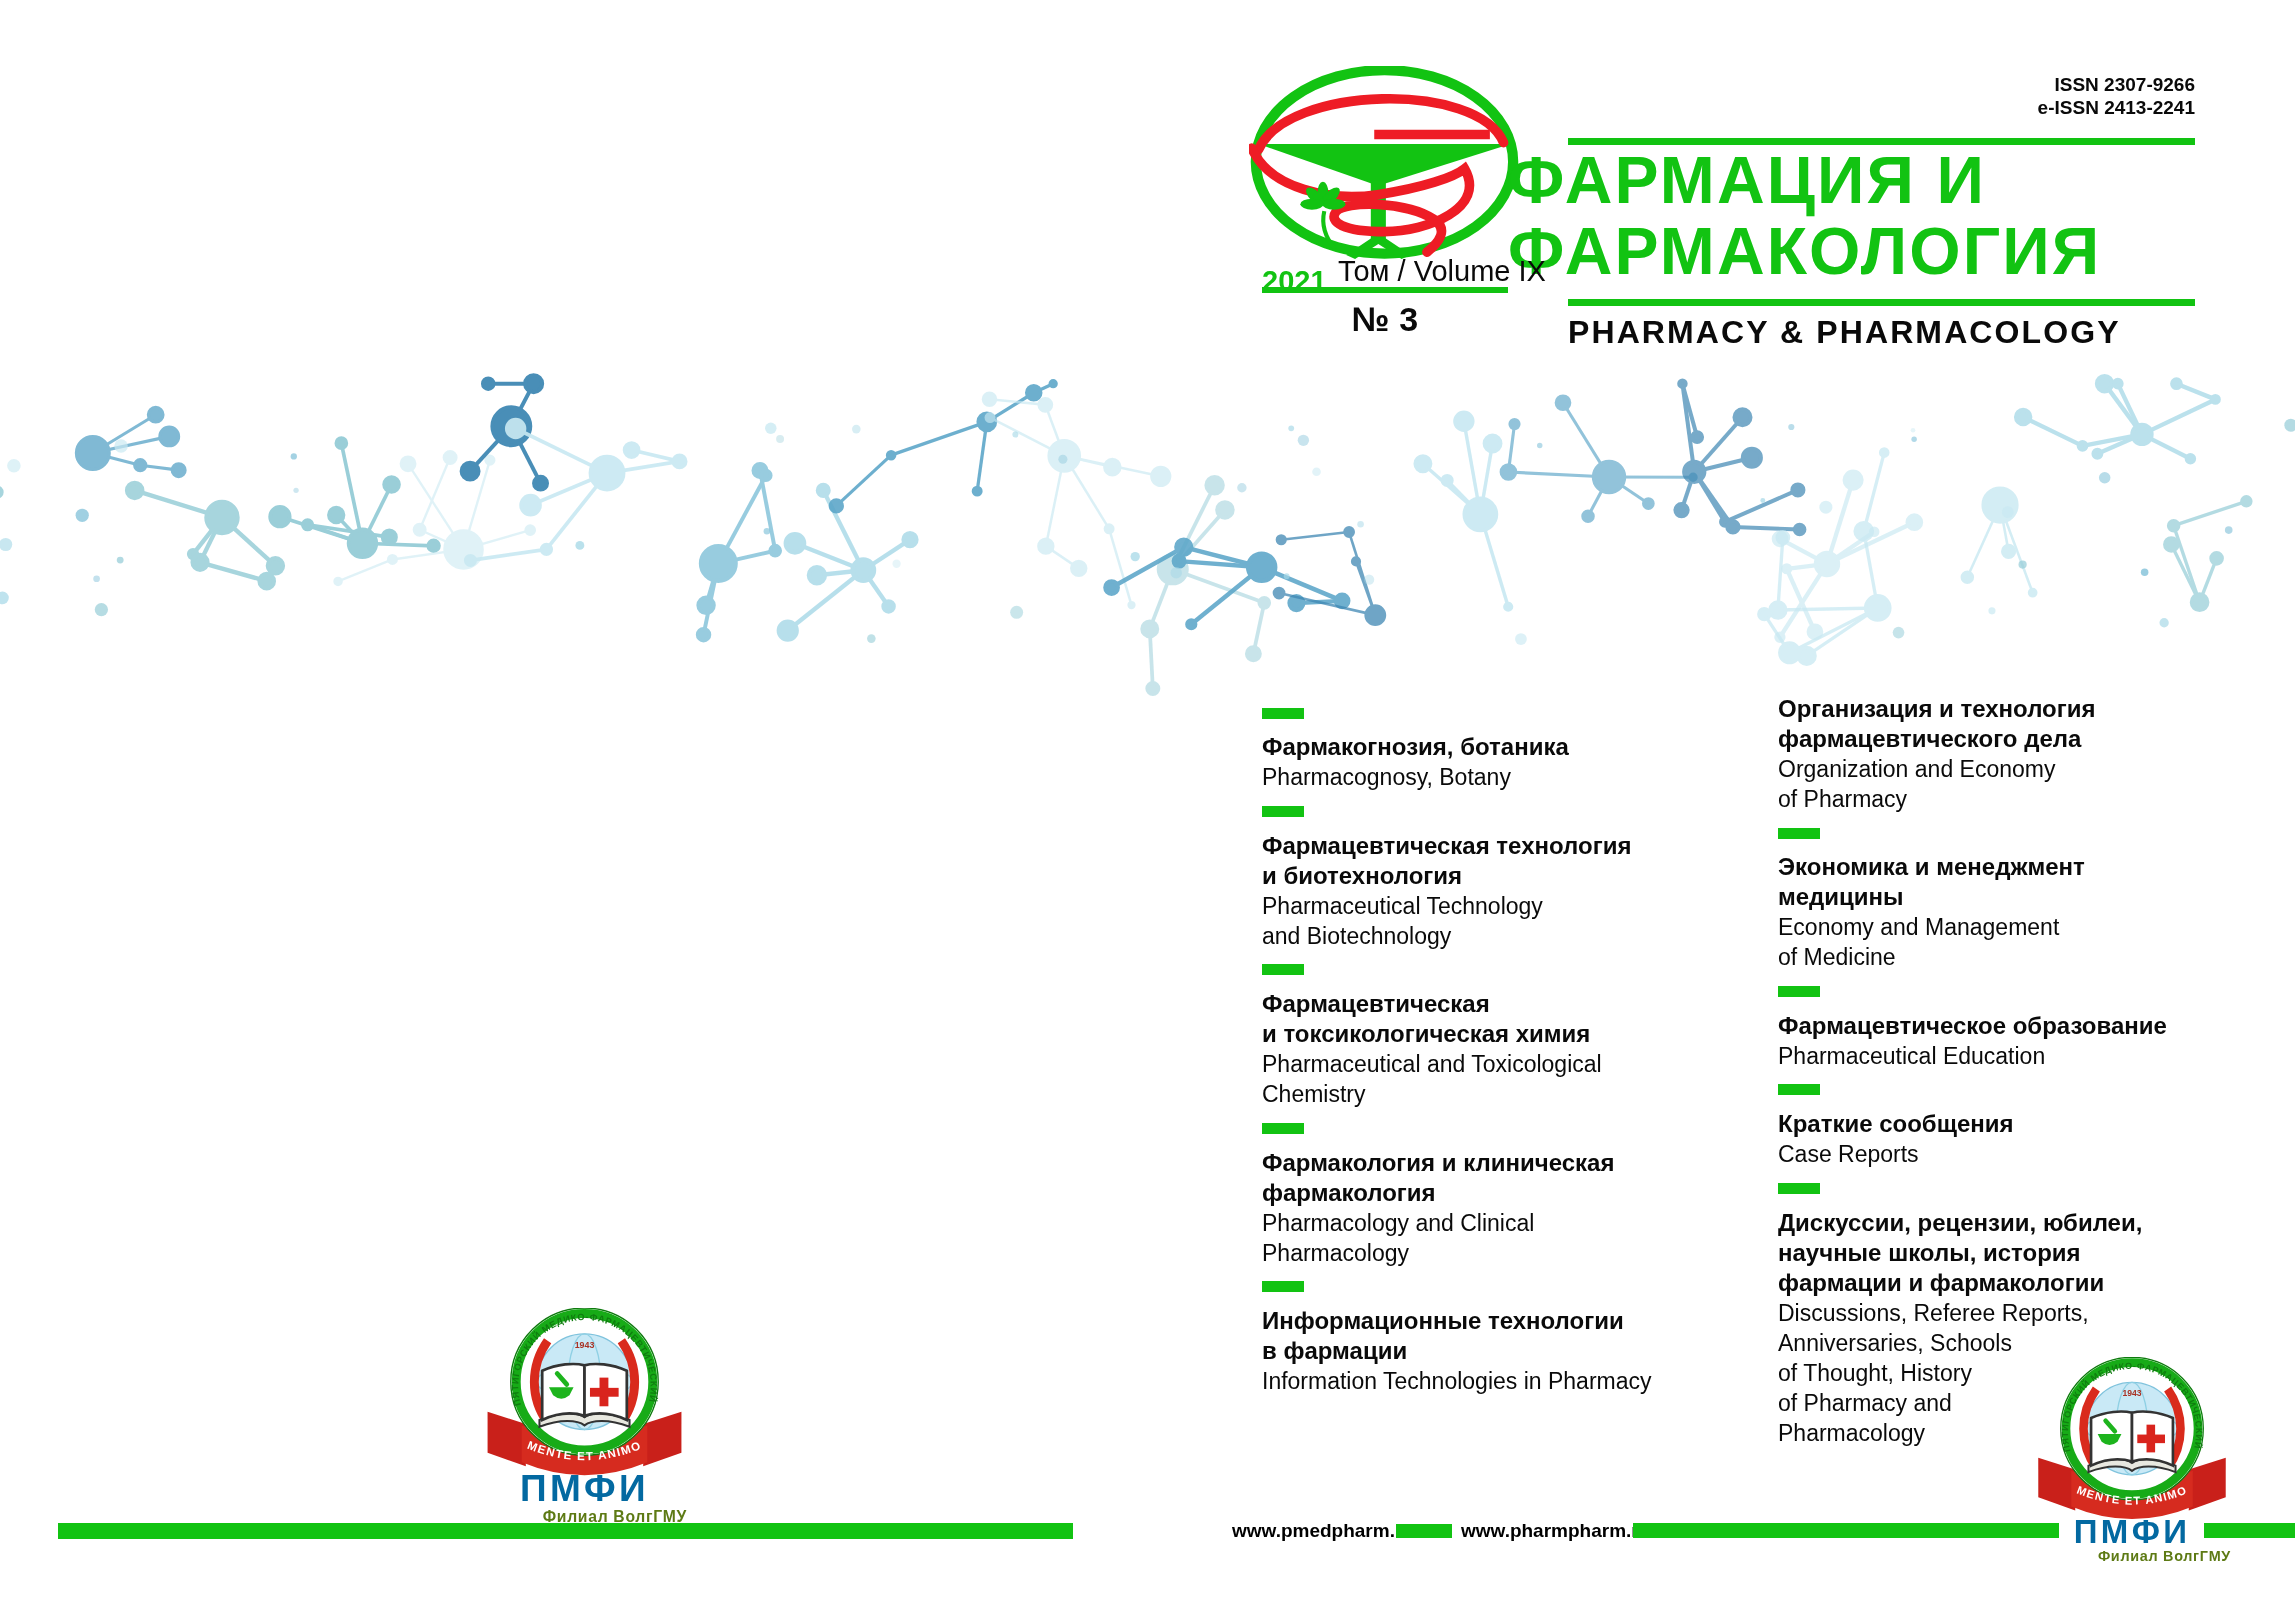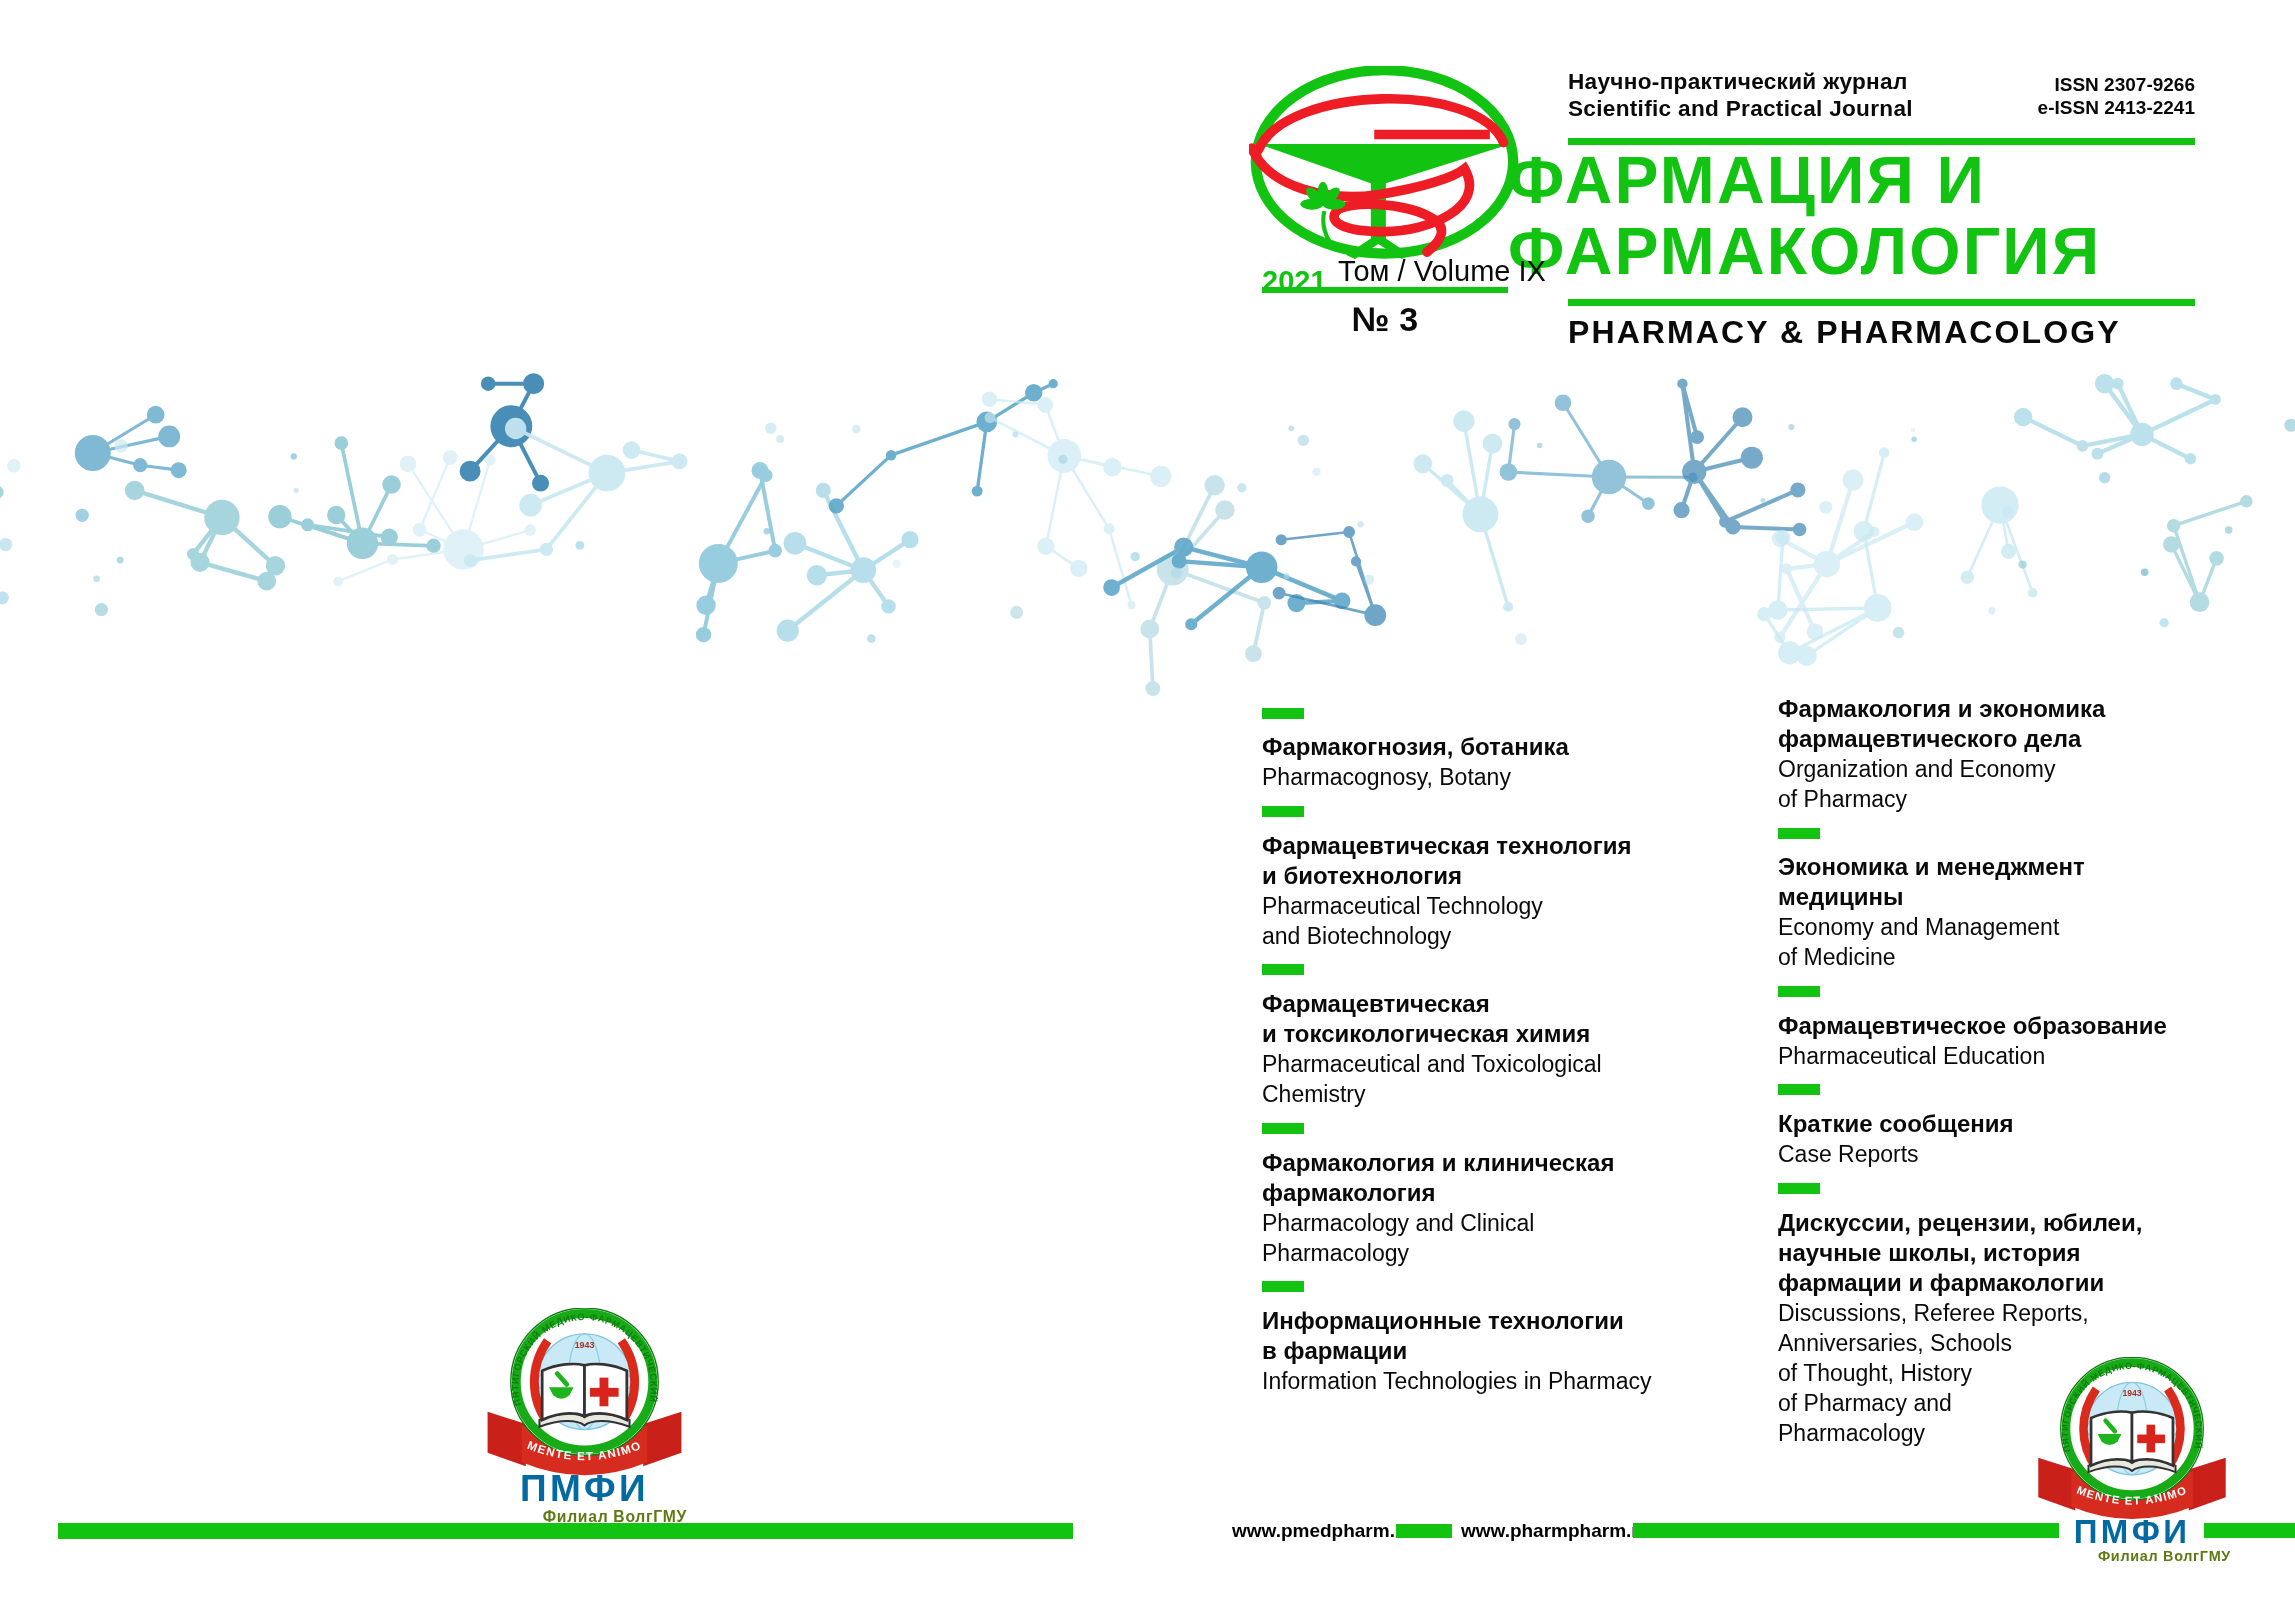--- a/index.html
+++ b/index.html
@@ -425,24 +425,20 @@
         <ellipse rx="17" ry="8" transform="rotate(-90) translate(16,0)"></ellipse>
         <ellipse rx="17" ry="8" transform="rotate(-45) translate(16,0)"></ellipse>
         <ellipse rx="17" ry="8" transform="rotate(0) translate(16,0)"></ellipse>
         <ellipse rx="17" ry="8" transform="rotate(-135) translate(16,0)"></ellipse>
         <ellipse rx="17" ry="8" transform="rotate(-180) translate(16,0)"></ellipse>
       </g>
       <path d="M 110,212 C 104,238 116,256 126,268" fill="none" stroke="var(--green)" stroke-width="6"></path>
     </g>
   </svg>
 
-  <div class="abs jtype">
-    <div>Научно-практический журнал</div>
-    <div>Scientific and Practical Journal</div>
-  </div>
   <div class="abs issn">
     <div>ISSN 2307-9266</div>
     <div>e-ISSN 2413-2241</div>
   </div>
   <div class="abs rule rule1"></div>
   <div class="abs title-ru">
     <div>ФАРМАЦИЯ И</div>
     <div>ФАРМАКОЛОГИЯ</div>
   </div>
   <div class="abs rule rule2"></div>
@@ -482,21 +478,21 @@
       </div>
       <div class="gbar"></div>
       <div>
         <div class="ru">Информационные технологии</div>
         <div class="ru">в фармации</div>
         <div class="en">Information Technologies in Pharmacy</div>
       </div>
     </div>
   <div id="right-col" class="col">
       <div>
-        <div class="ru">Фармакология и экономика</div>
+        <div class="ru">Организация и технология</div>
         <div class="ru">фармацевтического дела</div>
         <div class="en">Organization and Economy</div>
         <div class="en">of Pharmacy</div>
       </div>
       <div class="gbar"></div>
       <div>
         <div class="ru">Экономика и менеджмент</div>
         <div class="ru">медицины</div>
         <div class="en">Economy and Management</div>
         <div class="en">of Medicine</div>

